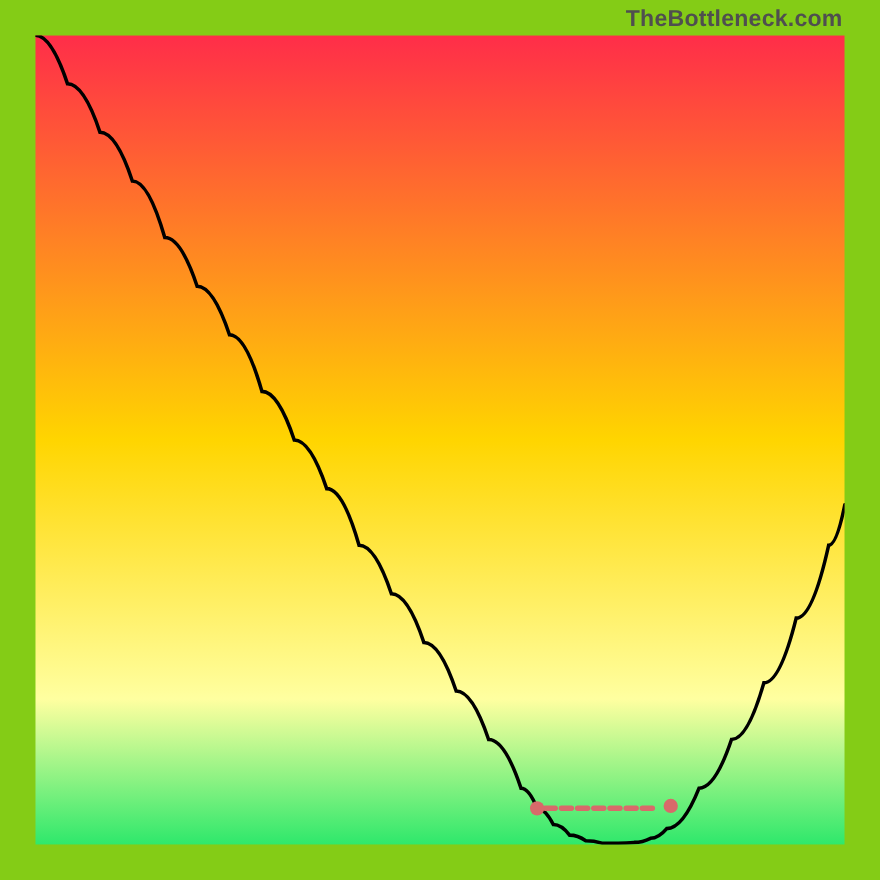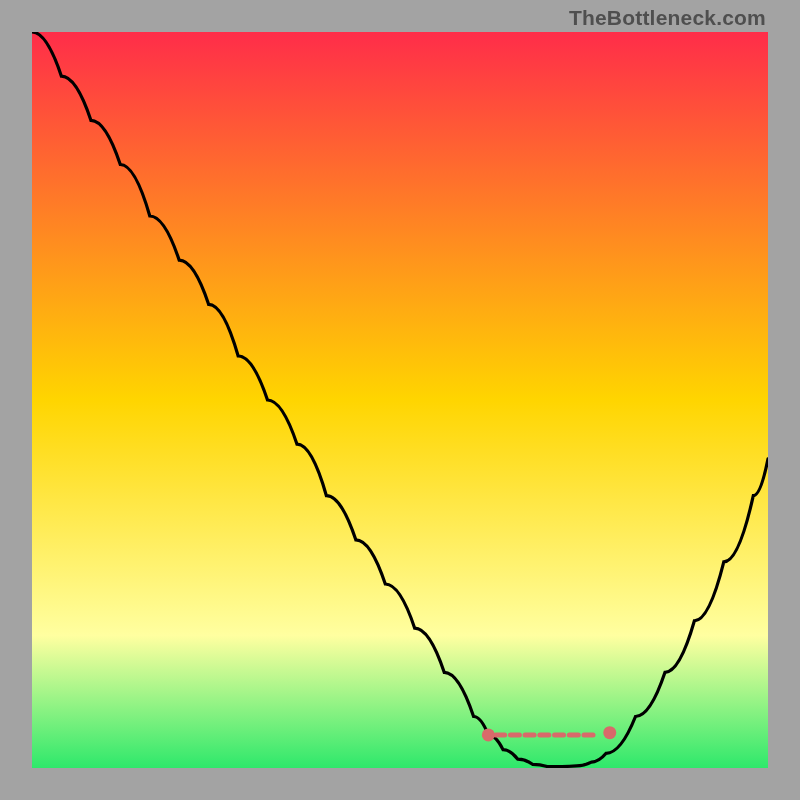--- a/index.html
+++ b/index.html
@@ -1,16 +1,16 @@
 <!DOCTYPE html>
 <html><head>
 <meta charset="utf-8">
 <style>
   html,body{margin:0;padding:0;width:800px;height:800px;background:#000;overflow:hidden;font-family:Arial,Helvetica,sans-serif}
-  .frame{position:absolute;left:0;top:0;width:800px;height:800px;background:#a3a3a3}
+  .frame{position:absolute;left:0;top:0;width:800px;height:800px;background:#84cc16}
   .plot{position:absolute;left:32px;top:32px;width:736px;height:736px;overflow:hidden}
   .watermark{position:absolute;top:6px;right:34px;color:#4f4f4f;font-size:21px;font-weight:600;letter-spacing:.2px}
   svg{display:block}
 </style>
 </head>
 <body>
 
 <div class="frame">
   <div class="watermark">TheBottleneck.com</div>
 

